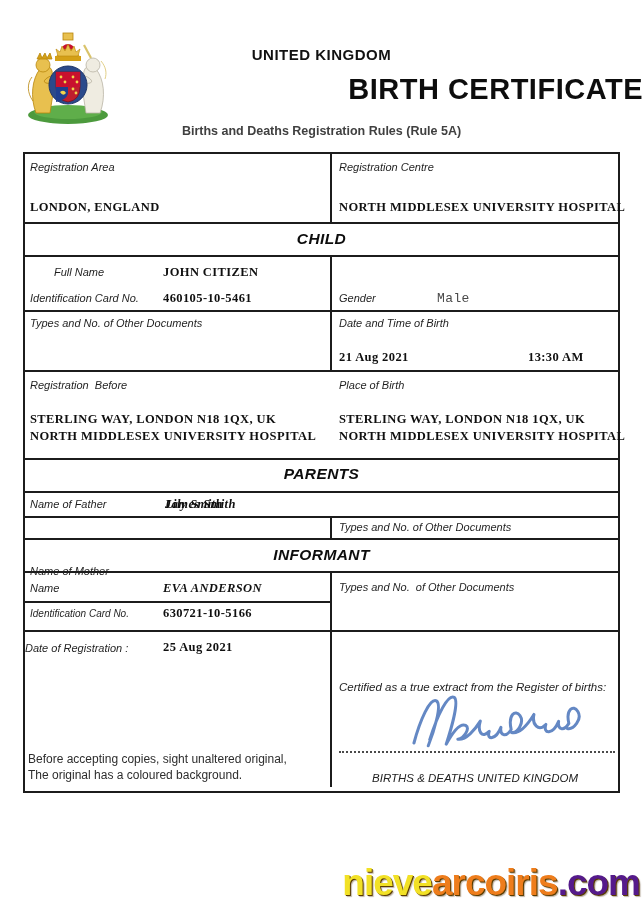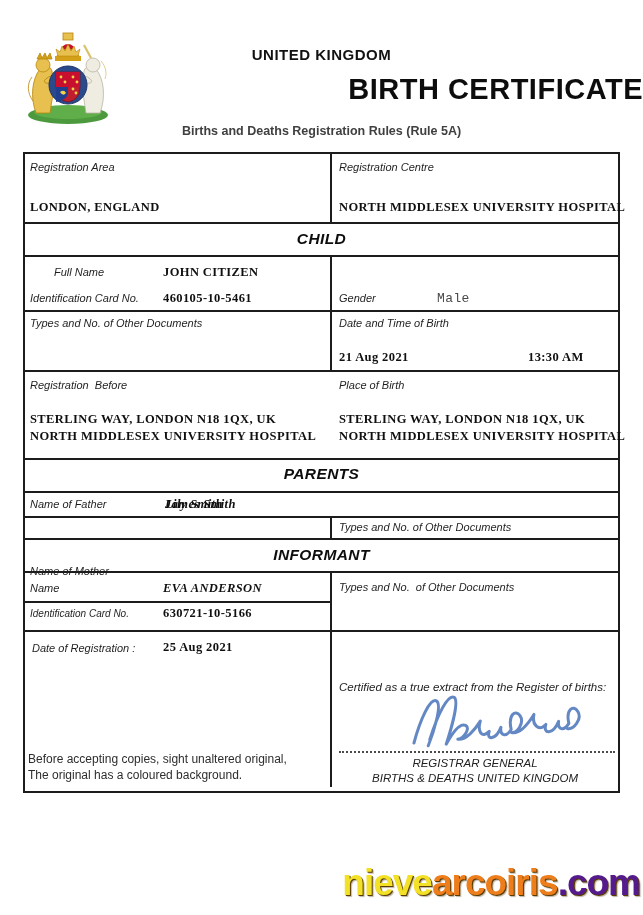--- a/index.html
+++ b/index.html
@@ -141,21 +141,21 @@
   <div class="abs val val-italic" style="left:165px;top:497px;">Lily Smith</div>
   <div class="abs label" style="left:339px;top:521px;">Types and No. of Other Documents</div>
 
   <div class="abs section-title" style="left:23px;top:546px;width:597px;">INFORMANT</div>
   <div class="abs label" style="left:30px;top:582px;">Name</div>
   <div class="abs val val-italic" style="left:163px;top:581px;">EVA ANDERSON</div>
   <div class="abs label" style="left:339px;top:581px;">Types and No.  of Other Documents</div>
   <div class="abs label-sm" style="left:30px;top:608px;">Identification Card No.</div>
   <div class="abs val" style="left:163px;top:606px;">630721-10-5166</div>
 
-  <div class="abs label" style="left:32px;top:642px;font-style:italic;">Date of Registration :</div>
+  <div class="abs label" style="left:25px;top:642px;font-style:italic;">Date of Registration :</div>
   <div class="abs val" style="left:163px;top:640px;">25 Aug 2021</div>
   <div class="abs notice" style="left:28px;top:752px;">Before accepting copies, sight unaltered original,</div>
   <div class="abs notice" style="left:28px;top:768px;">The original has a coloured background.</div>
 
   <div class="abs certified" style="left:339px;top:642px;width:275px;margin-top:39px;">Certified as a true extract from the Register of births:</div>
 
   <svg class="abs" style="left:398px;top:686px;transform:rotate(-5deg);" width="190" height="62" viewBox="0 0 190 62">
     <path d="M14,50 C22,28 34,6 40,10 C46,14 34,42 28,54
              M30,48 C40,24 52,4 58,8 C63,12 52,40 46,54
              C54,42 62,34 67,37 C72,40 64,50 58,50
@@ -164,20 +164,19 @@
              C100,50 106,53 112,45
              C110,30 118,25 122,32 C126,39 118,50 112,48
              C120,51 130,40 136,32
              C133,42 139,50 147,43
              C143,53 153,54 160,41
              C158,49 164,52 170,44
              C168,30 176,25 180,33 C184,41 174,51 168,49" fill="none" stroke="#6488c4" stroke-width="3" stroke-linecap="round" stroke-linejoin="round"></path>
   </svg>
 
   <div class="abs dotted" style="left:339px;top:751px;width:276px;"></div>
-  <div class="abs registrar" style="left:330px;top:757px;width:290px;">REGISTRAR GENERAL</div>
   <div class="abs registrar" style="left:330px;top:772px;width:290px;">BIRTHS &amp; DEATHS UNITED KINGDOM</div>
 
   <div class="abs wm" style="left:0;top:862px;width:640px;text-align:right;">
     <span style="color: rgb(242, 225, 38);">nieve</span><span style="color: rgb(238, 125, 28);">arcoiris</span><span style="color: rgb(85, 26, 139);">.com</span>
   </div>
 
 </div>
 
 </body></html>

